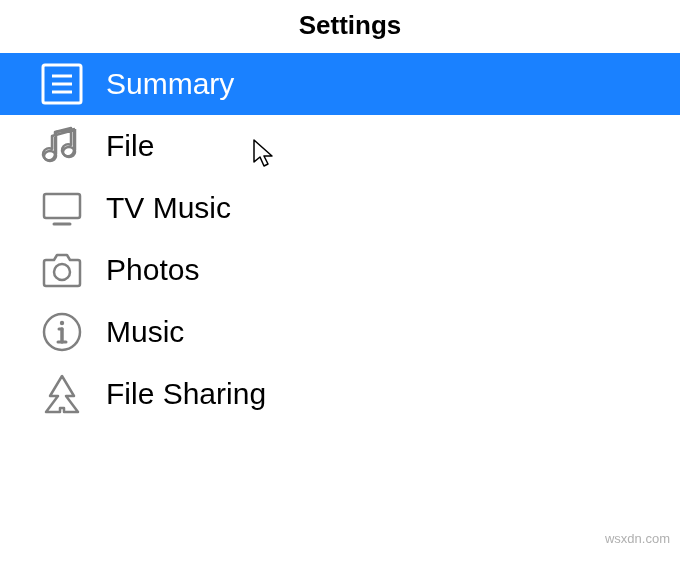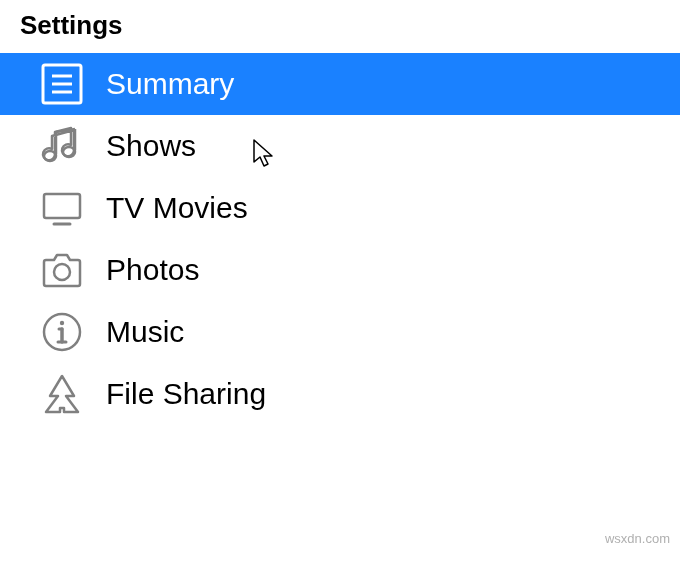--- a/index.html
+++ b/index.html
@@ -18,20 +18,21 @@
     .sidebar {
       width: 100%;
       padding-top: 10px;
     }
     .section-title {
       font-size: 26px;
       font-weight: 700;
       color: #000000;
       padding-left: 20px;
       margin-bottom: 12px;
+      text-align: center;
     }
     .menu-list {
       list-style: none;
     }
     .menu-item {
       display: flex;
       align-items: center;
       height: 62px;
       padding-left: 40px;
       cursor: pointer;
@@ -100,32 +101,32 @@
       <span class="icon-wrap">
         <svg viewBox="0 0 44 44">
           <path d="M 15 8 L 15 30 A 6 6 0 1 1 12 25 L 12 12 L 34 6 L 34 26 A 6 6 0 1 1 31 21 L 31 4 Z" fill="none" stroke="#808080" stroke-width="2.5" stroke-linejoin="round"></path>
           <ellipse cx="10" cy="32" rx="6" ry="5" fill="none" stroke="#808080" stroke-width="2.5"></ellipse>
           <ellipse cx="29" cy="28" rx="6" ry="5" fill="none" stroke="#808080" stroke-width="2.5"></ellipse>
           <line x1="16" y1="8" x2="16" y2="30" stroke="#808080" stroke-width="2.5"></line>
           <line x1="35" y1="5" x2="35" y2="26" stroke="#808080" stroke-width="2.5"></line>
           <line x1="16" y1="8" x2="35" y2="5" stroke="#808080" stroke-width="2.5"></line>
         </svg>
       </span>
-      <span class="menu-label">Shows</span>
+      <span class="menu-label">File</span>
     </li>
 
 
     <li class="menu-item">
       <span class="icon-wrap">
         <svg viewBox="0 0 44 44">
           <rect x="4" y="8" width="36" height="24" rx="2" fill="none" stroke="#808080" stroke-width="2.5"></rect>
           <line x1="14" y1="38" x2="30" y2="38" stroke="#808080" stroke-width="3" stroke-linecap="round"></line>
         </svg>
       </span>
-      <span class="menu-label">TV Movies</span>
+      <span class="menu-label">TV Music</span>
     </li>
 
     <li class="menu-item">
       <span class="icon-wrap">
         <svg viewBox="0 0 44 44">
           <path d="M 4 14 L 4 36 A 2 2 0 0 0 6 38 L 38 38 A 2 2 0 0 0 40 36 L 40 14 A 2 2 0 0 0 38 12 L 30 12 L 27 7 L 17 7 L 14 12 L 6 12 A 2 2 0 0 0 4 14 Z" fill="none" stroke="#808080" stroke-width="2.5" stroke-linejoin="round"></path>
           <circle cx="22" cy="24" r="8" fill="none" stroke="#808080" stroke-width="2.5"></circle>
         </svg>
       </span>
       <span class="menu-label">Photos</span>

